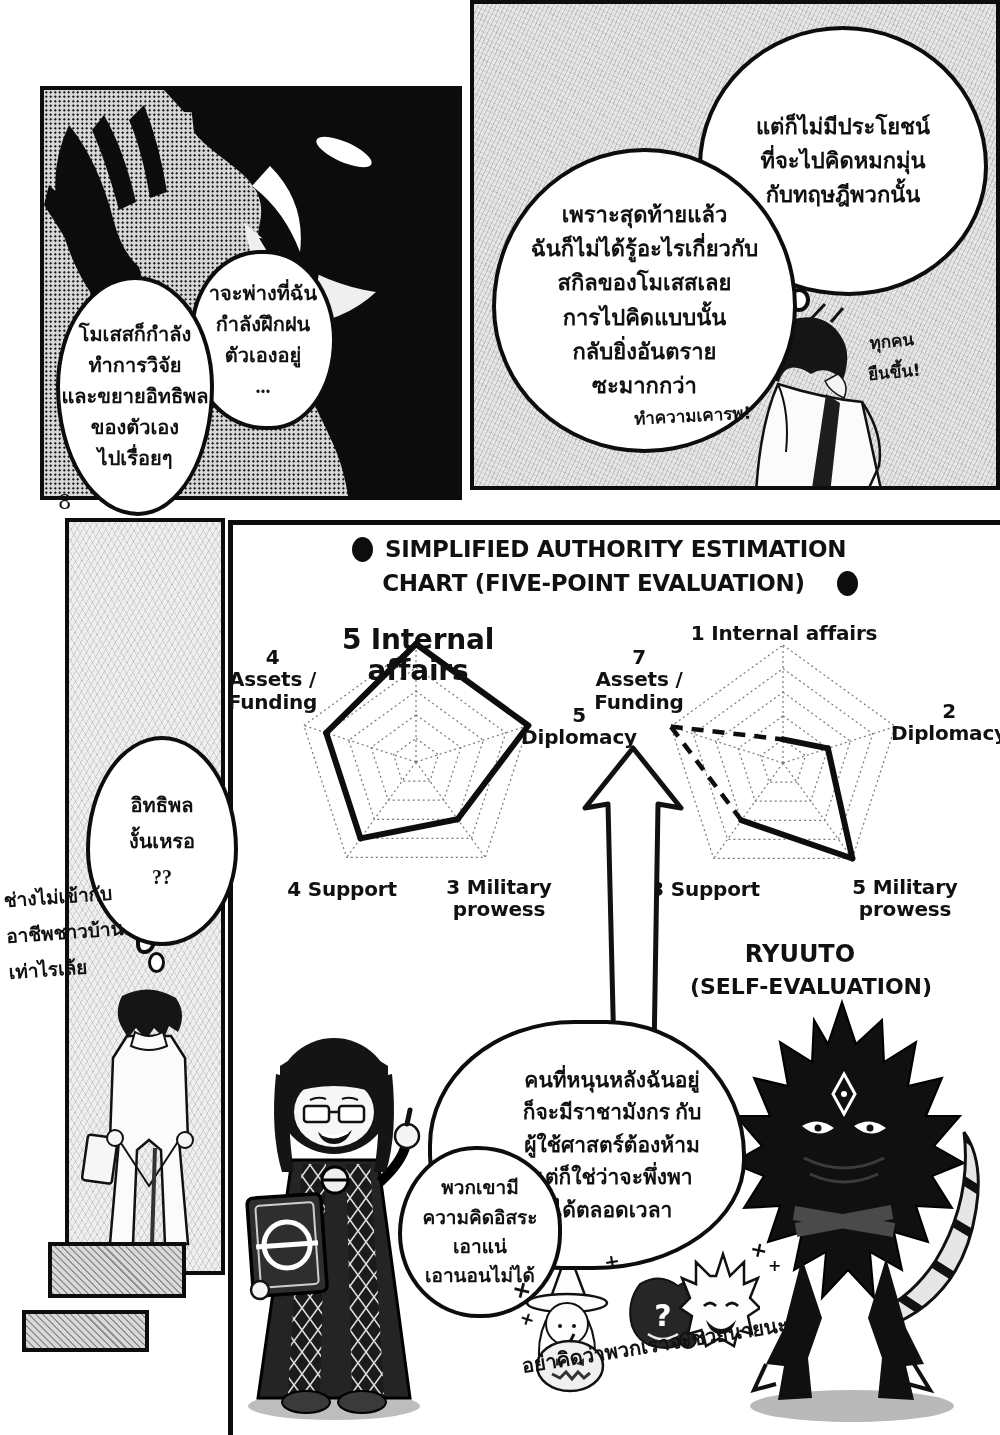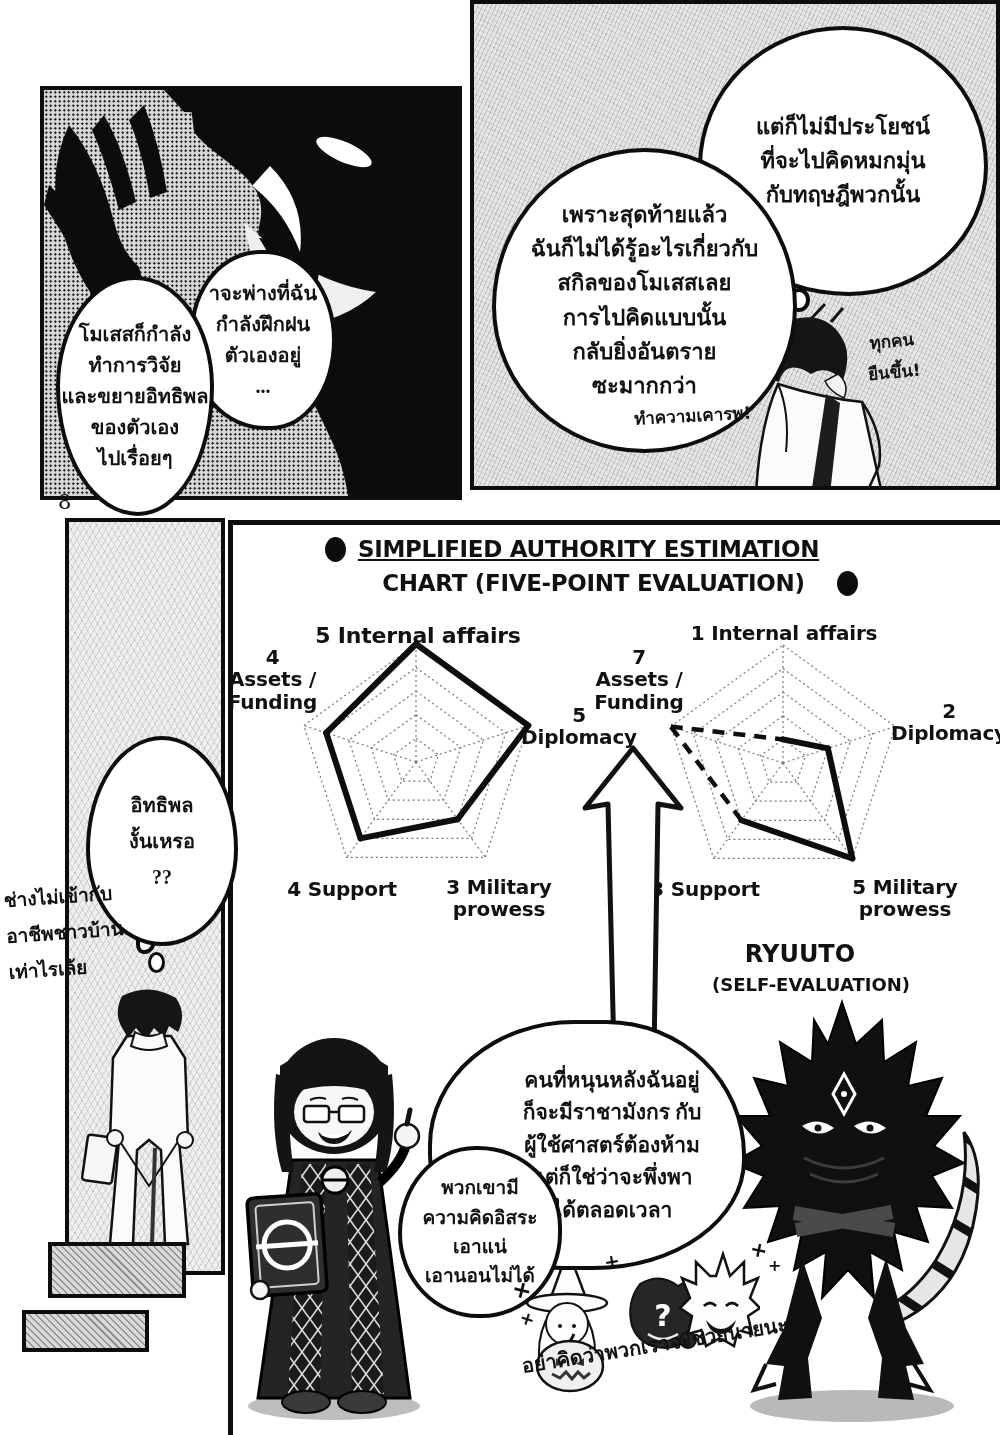--- a/index.html
+++ b/index.html
@@ -114,21 +114,21 @@
   <div class="abs" style="left:148px;top:952px;width:17px;height:21px;background:#fff;border:3px solid #0d0d0d;border-radius:50%;z-index:6;"></div>
   <div class="note" style="left:6px;top:876px;width:175px;font-size:19px;transform:rotate(-4deg);line-height:1.9;">ช่างไม่เข้ากับ
 อาชีพชาวบ้าน
 เท่าไรเล้ย</div>
 
   <div class="abs panel ht-step" style="left:48px;top:1242px;width:138px;height:56px;z-index:2;border-width:4px;"></div>
   <div class="abs panel ht-step" style="left:22px;top:1310px;width:127px;height:42px;z-index:2;border-width:4px;"></div>
 
   <div class="abs" style="left:228px;top:520px;width:772px;height:915px;border-left:5px solid #0d0d0d;border-top:5px solid #0d0d0d;background:#fff;z-index:1;"></div>
 
-  <div class="title-row" style="left:287px;top:536px;width:570px;text-decoration:underline;">
+  <div class="title-row" style="left:314px;top:536px;width:570px;">
     <span class="dot"></span>
     <span>SIMPLIFIED AUTHORITY ESTIMATION</span>
   </div>
   <div class="title-row" style="left:330px;top:570px;width:580px;gap:32px;">
     <span>CHART (FIVE-POINT EVALUATION)</span>
     <span class="dot"></span>
   </div>
 
   <svg class="radar abs" style="left:276px;top:627px;z-index:2;" width="280" height="270">
       <polygon points="140,111.4 162.44493378456562,127.70719893275124 153.87173195410236,154.09280106724876 126.12826804589764,154.09280106724876 117.55506621543438,127.70719893275124" fill="none" stroke="#777" stroke-width="1.2" stroke-dasharray="2 3"></polygon>
@@ -158,21 +158,21 @@
       <line x1="140" y1="135" x2="209.35865977051185" y2="230.46400533624382" stroke="#777" stroke-width="1.2" stroke-dasharray="2 3"></line>
       <line x1="140" y1="135" x2="70.64134022948818" y2="230.46400533624382" stroke="#777" stroke-width="1.2" stroke-dasharray="2 3"></line>
       <line x1="140" y1="135" x2="27.775331077171884" y2="98.53599466375617" stroke="#777" stroke-width="1.2" stroke-dasharray="2 3"></line>
       <line x1="140" y1="111.4" x2="184.88986756913124" y2="120.41439786550248" stroke="#0d0d0d" stroke-width="6" stroke-linecap="round" stroke-dasharray="none"></line>
       <line x1="184.88986756913124" y1="120.41439786550248" x2="209.35865977051185" y2="230.46400533624382" stroke="#0d0d0d" stroke-width="6" stroke-linecap="round" stroke-dasharray="none"></line>
       <line x1="209.35865977051185" y1="230.46400533624382" x2="98.38480413769291" y2="192.27840320174627" stroke="#0d0d0d" stroke-width="6" stroke-linecap="round" stroke-dasharray="none"></line>
       <line x1="98.38480413769291" y1="192.27840320174627" x2="27.775331077171884" y2="98.53599466375617" stroke="#0d0d0d" stroke-width="4.5" stroke-linecap="butt" stroke-dasharray="12 9"></line>
       <line x1="27.775331077171884" y1="98.53599466375617" x2="140" y2="111.4" stroke="#0d0d0d" stroke-width="4.5" stroke-linecap="butt" stroke-dasharray="12 9"></line>
     </svg>
 
-  <div class="axl" style="left:298px;top:624px;width:240px;font-size:22px;">5 Internal affairs</div>
+  <div class="axl" style="left:298px;top:624px;width:240px;font-size:28px;">5 Internal affairs</div>
   <div class="axl" style="left:200px;top:646px;width:145px;font-size:20px;">
     <span>4</span>
     <span>Assets /</span>
     <span>Funding</span>
   </div>
   <div class="axl" style="left:520px;top:704px;width:118px;font-size:20px;">
     <span>5</span>
     <span>Diplomacy</span>
   </div>
   <div class="axl" style="left:262px;top:878px;width:160px;font-size:20px;">4 Support</div>
@@ -190,21 +190,21 @@
   <div class="axl" style="left:886px;top:700px;width:126px;font-size:20px;">
     <span>2</span>
     <span>Diplomacy</span>
   </div>
   <div class="axl" style="left:624px;top:878px;width:162px;font-size:20px;">3 Support</div>
   <div class="axl" style="left:826px;top:876px;width:158px;font-size:20px;">
     <span>5 Military</span>
     <span>prowess</span>
   </div>
   <div class="caption" style="left:700px;top:940px;width:200px;font-size:24px;">RYUUTO</div>
-  <div class="caption" style="left:656px;top:974px;width:310px;font-size:18px;">(SELF-EVALUATION)</div>
+  <div class="caption" style="left:656px;top:974px;width:310px;font-size:22px;">(SELF-EVALUATION)</div>
 
   <svg class="abs" style="left:575px;top:742px;z-index:4;" width="116" height="312" viewBox="0 0 116 312">
     <polygon points="58,6 106,66 83,62 79,312 39,312 33,62 10,66" fill="#fff" stroke="#111" stroke-width="5" stroke-linejoin="round"></polygon>
   </svg>
 
   <svg class="abs" style="left:230px;top:1022px;z-index:3;" width="212" height="402" viewBox="0 0 212 402">
     <defs>
       <pattern id="lat" width="16" height="22" patternUnits="userSpaceOnUse">
         <path d="M8,0 L16,11 L8,22 L0,11 Z" fill="none" stroke="#ddd" stroke-width="1.6"></path>
       </pattern>

